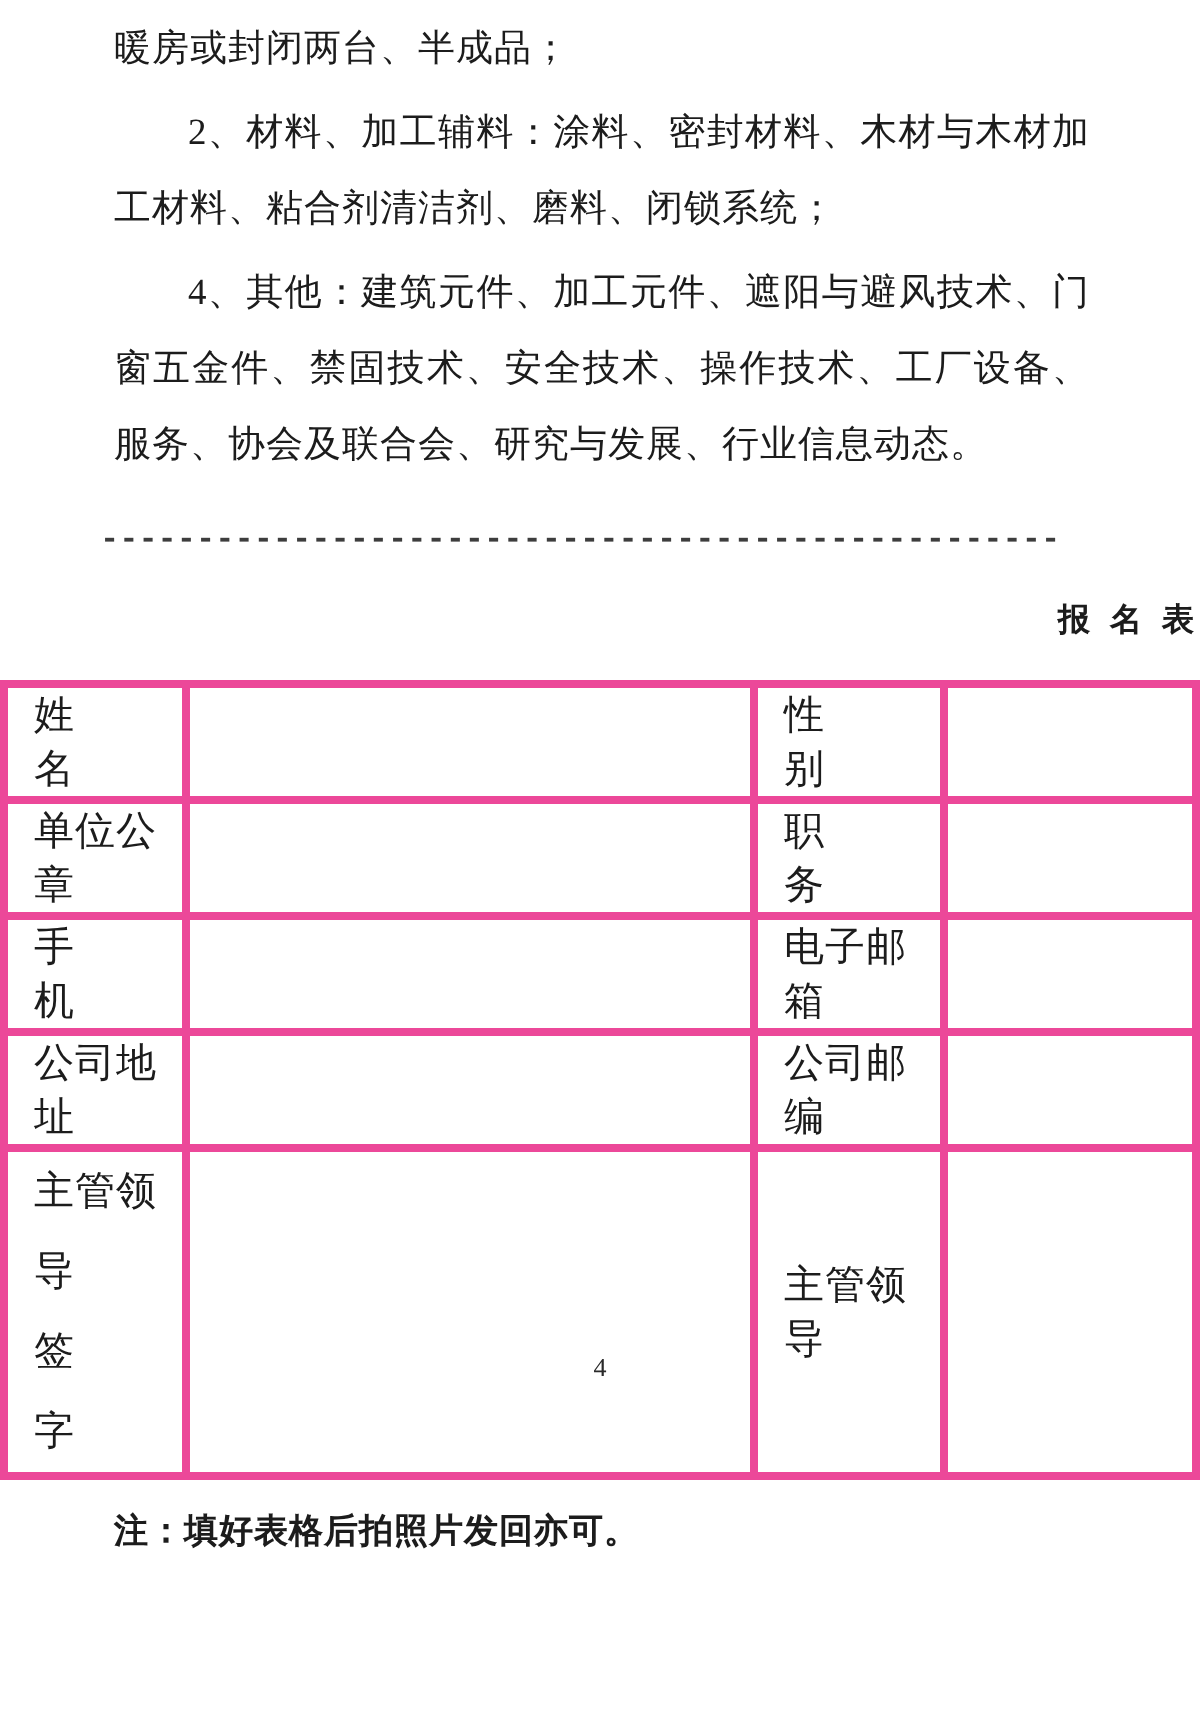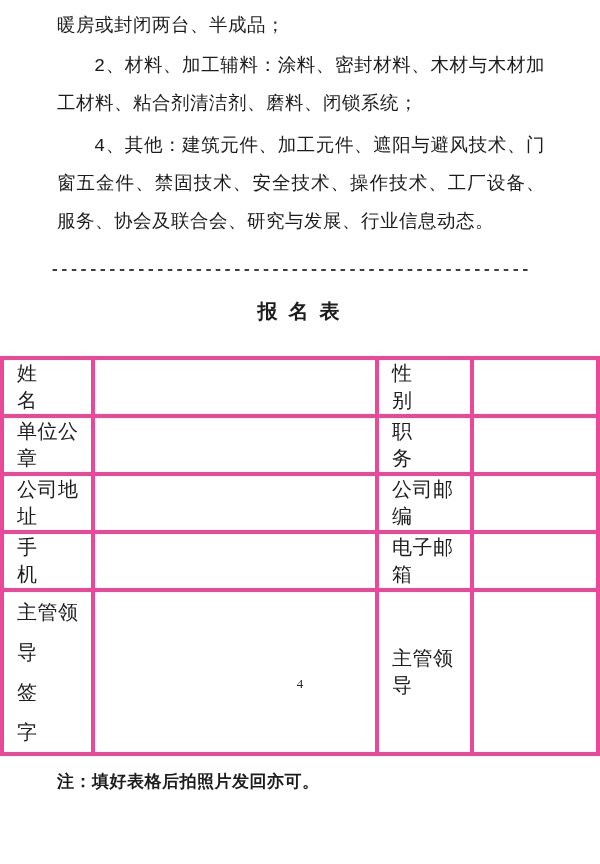--- a/index.html
+++ b/index.html
@@ -17,36 +17,36 @@
   }
   .content { padding: 6px 55px 0 57px; }
   .para {
     font-size: 18.5px;
     line-height: 38px;
     text-align: justify;
     text-justify: inter-character;
     margin: 0 0 4px 0;
     letter-spacing: 0.5px;
   }
-  .para.indented { text-indent: 2em; font-family: Liberation Mono, monospace; }
+  .para.indented { text-indent: 2em; }
   .divider {
     margin: 18px 0 0 50px;
     width: 497px;
     font-family: "Liberation Mono", "DejaVu Sans Mono", monospace;
     font-size: 16px;
     font-weight: bold;
     line-height: 20px;
     color: #3d3d3d;
     white-space: nowrap;
     overflow: hidden;
   }
   .form-title {
-    margin: 18px 0 32px 0;
-    text-align: center;
-    font-size: 20px;
+    margin: 18px 0 16px 0;
+    text-align: right;
+    font-size: 16px;
     font-weight: bold;
     letter-spacing: 3px;
     line-height: 26px;
   }
   .reg-table {
     border-collapse: collapse;
     width: 596px;
     margin: 0 auto;
     table-layout: fixed;
   }
@@ -106,29 +106,29 @@
         <td class="label">性　　别</td>
         <td class="value"></td>
       </tr>
       <tr class="r-std">
         <td class="label">单位公章</td>
         <td class="value"></td>
         <td class="label">职　　务</td>
         <td class="value"></td>
       </tr>
       <tr class="r-std">
+        <td class="label">手　　机</td>
+        <td class="value"></td>
+        <td class="label">电子邮箱</td>
+        <td class="value"></td>
+      </tr>
+      <tr class="r-std">
         <td class="label">公司地址</td>
         <td class="value"></td>
         <td class="label">公司邮编</td>
-        <td class="value"></td>
-      </tr>
-      <tr class="r-std">
-        <td class="label">手　　机</td>
-        <td class="value"></td>
-        <td class="label">电子邮箱</td>
         <td class="value"></td>
       </tr>
       <tr class="r-tall">
         <td class="label">
           <div class="label-line">主管领导</div>
           <div class="label-line">签　　字</div>
         </td>
         <td class="value"></td>
         <td class="label">主管领导</td>
         <td class="value"></td>

